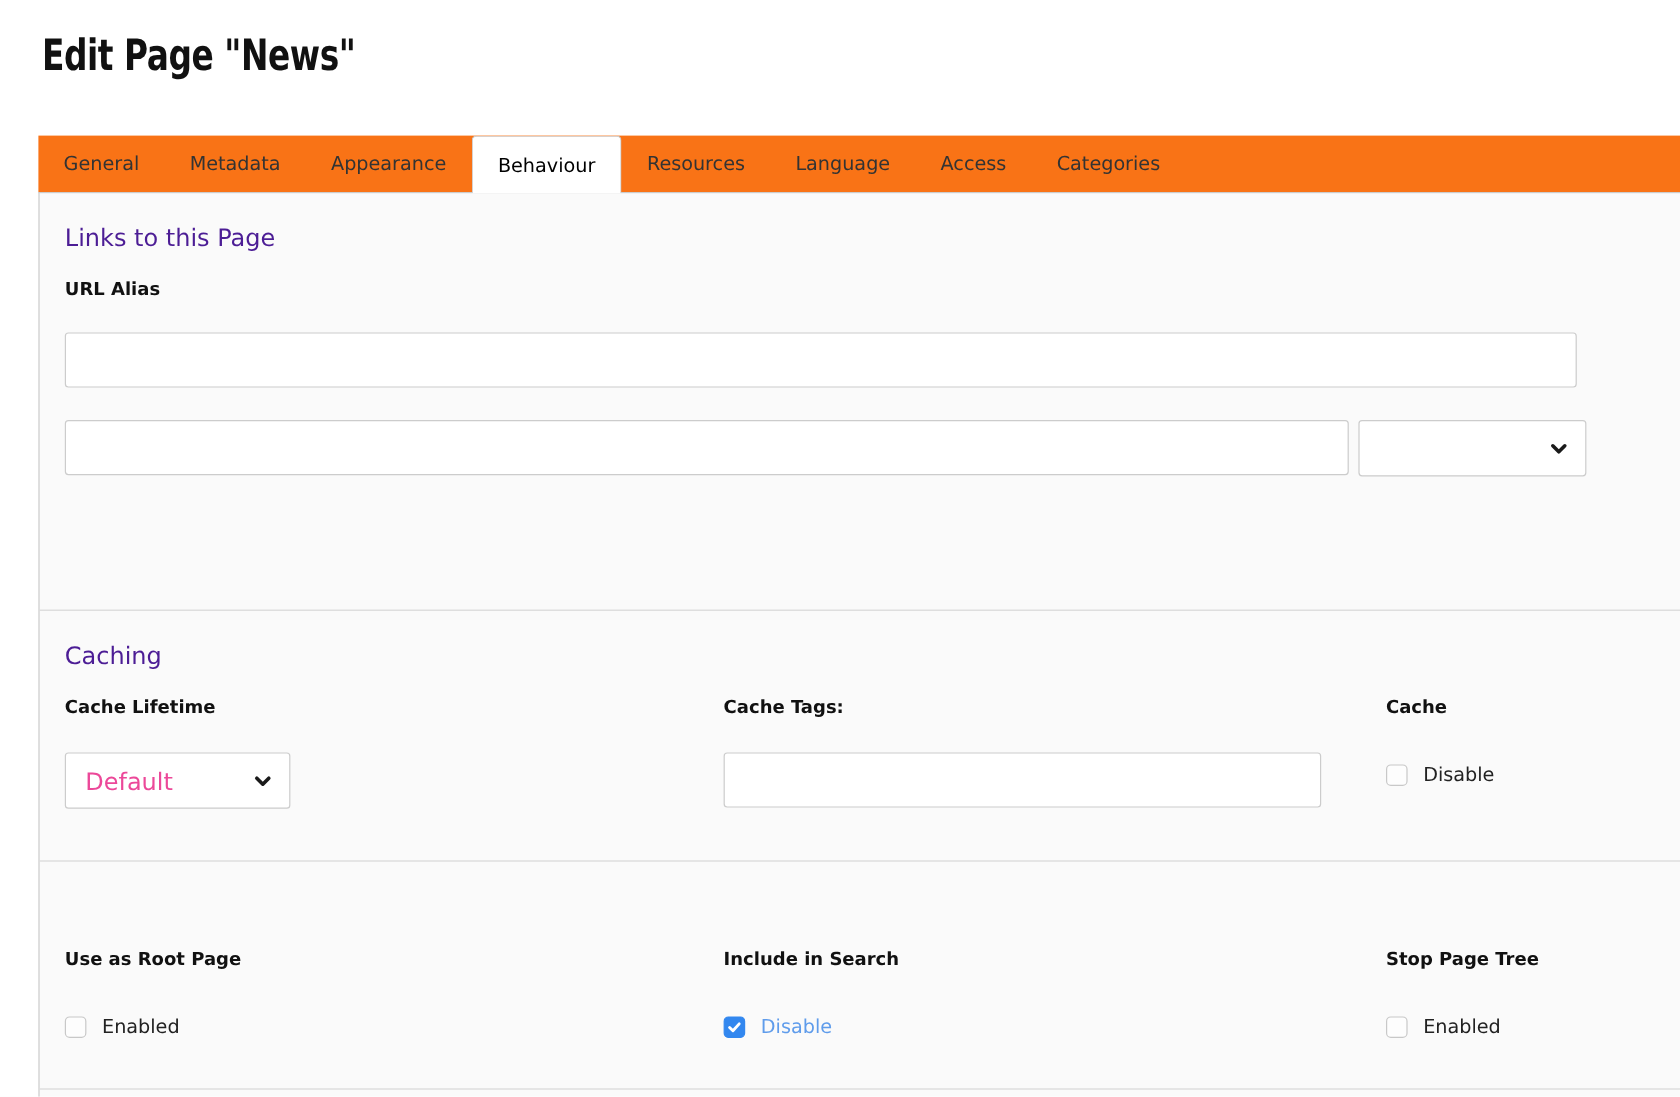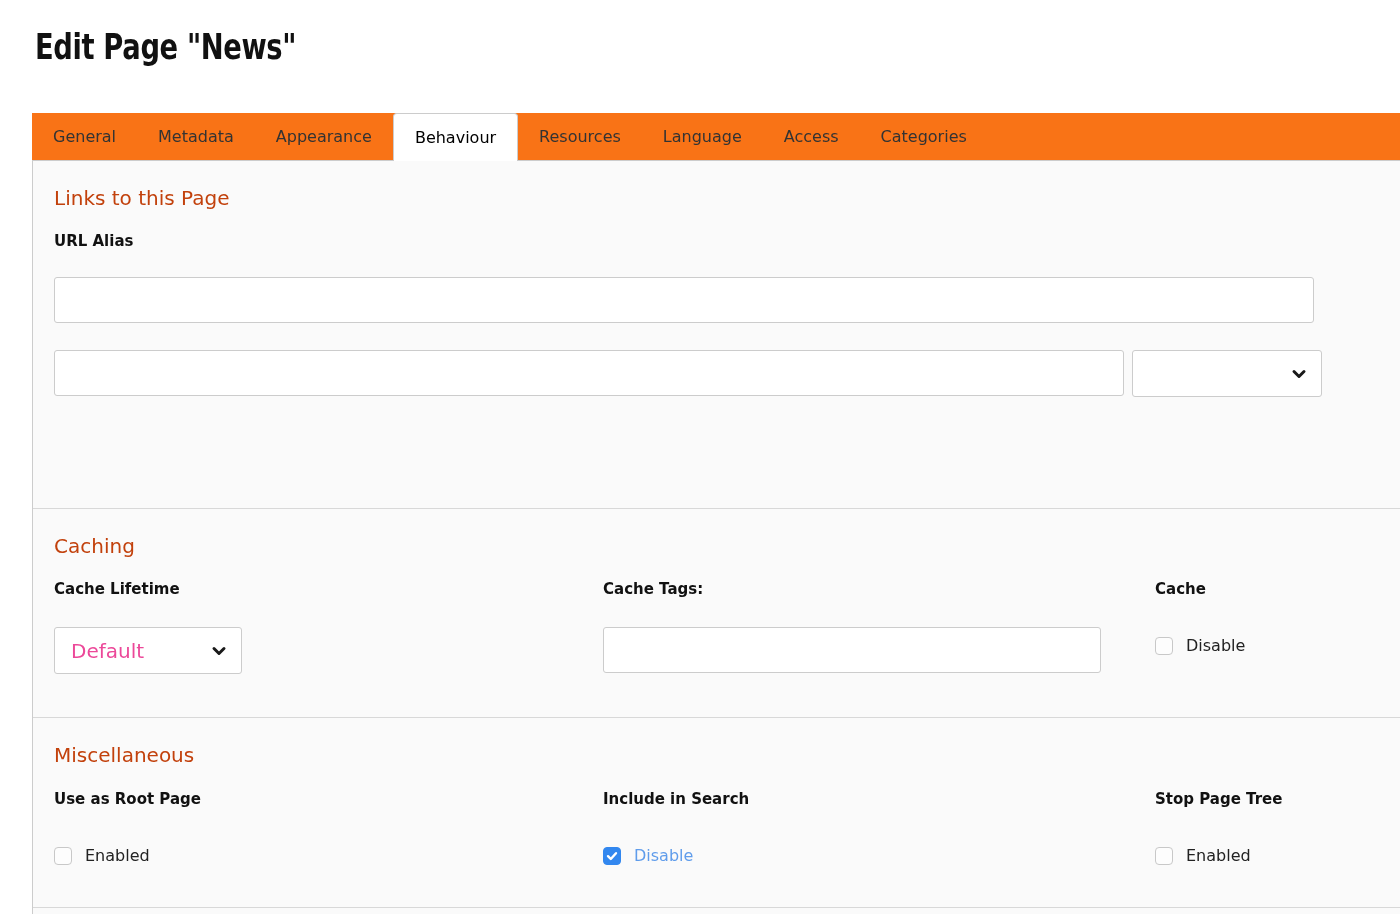--- a/index.html
+++ b/index.html
@@ -75,21 +75,21 @@
   .section-divider { border-top: 1px solid #d8d8d8; }
 
   .sec-links   { height: 347px; padding: 24px 0 0 21px; }
   .sec-caching { height: 209px; padding: 24px 16px 0 21px; }
   .sec-misc    { height: 190px; padding: 24px 0 0 21px; }
   .sec-next    { height: 7px; }
 
   .section-heading {
     font-size: 20px;
     font-weight: 400;
-    color: #c2410c;
+    color: #4c1d95;
     line-height: 26px;
     margin: 0;
   }
 
   .field-label {
     font-size: 15px;
     font-weight: 700;
     color: #111;
     line-height: 18px;
   }
@@ -230,21 +230,20 @@
     <div class="col col-3">
       <div class="field-label">Cache</div>
       <div class="check-control checkrow">
         <span class="checkbox"></span>
         <span class="checkrow-label">Disable</span>
       </div>
     </div>
   </div>
 
   <div class="section section-divider sec-misc">
-    <h2 class="section-heading">Miscellaneous</h2>
 
     <div class="col col-1">
       <div class="field-label">Use as Root Page</div>
       <div class="check-control checkrow">
         <span class="checkbox"></span>
         <span class="checkrow-label">Enabled</span>
       </div>
     </div>
 
     <div class="col col-2">

